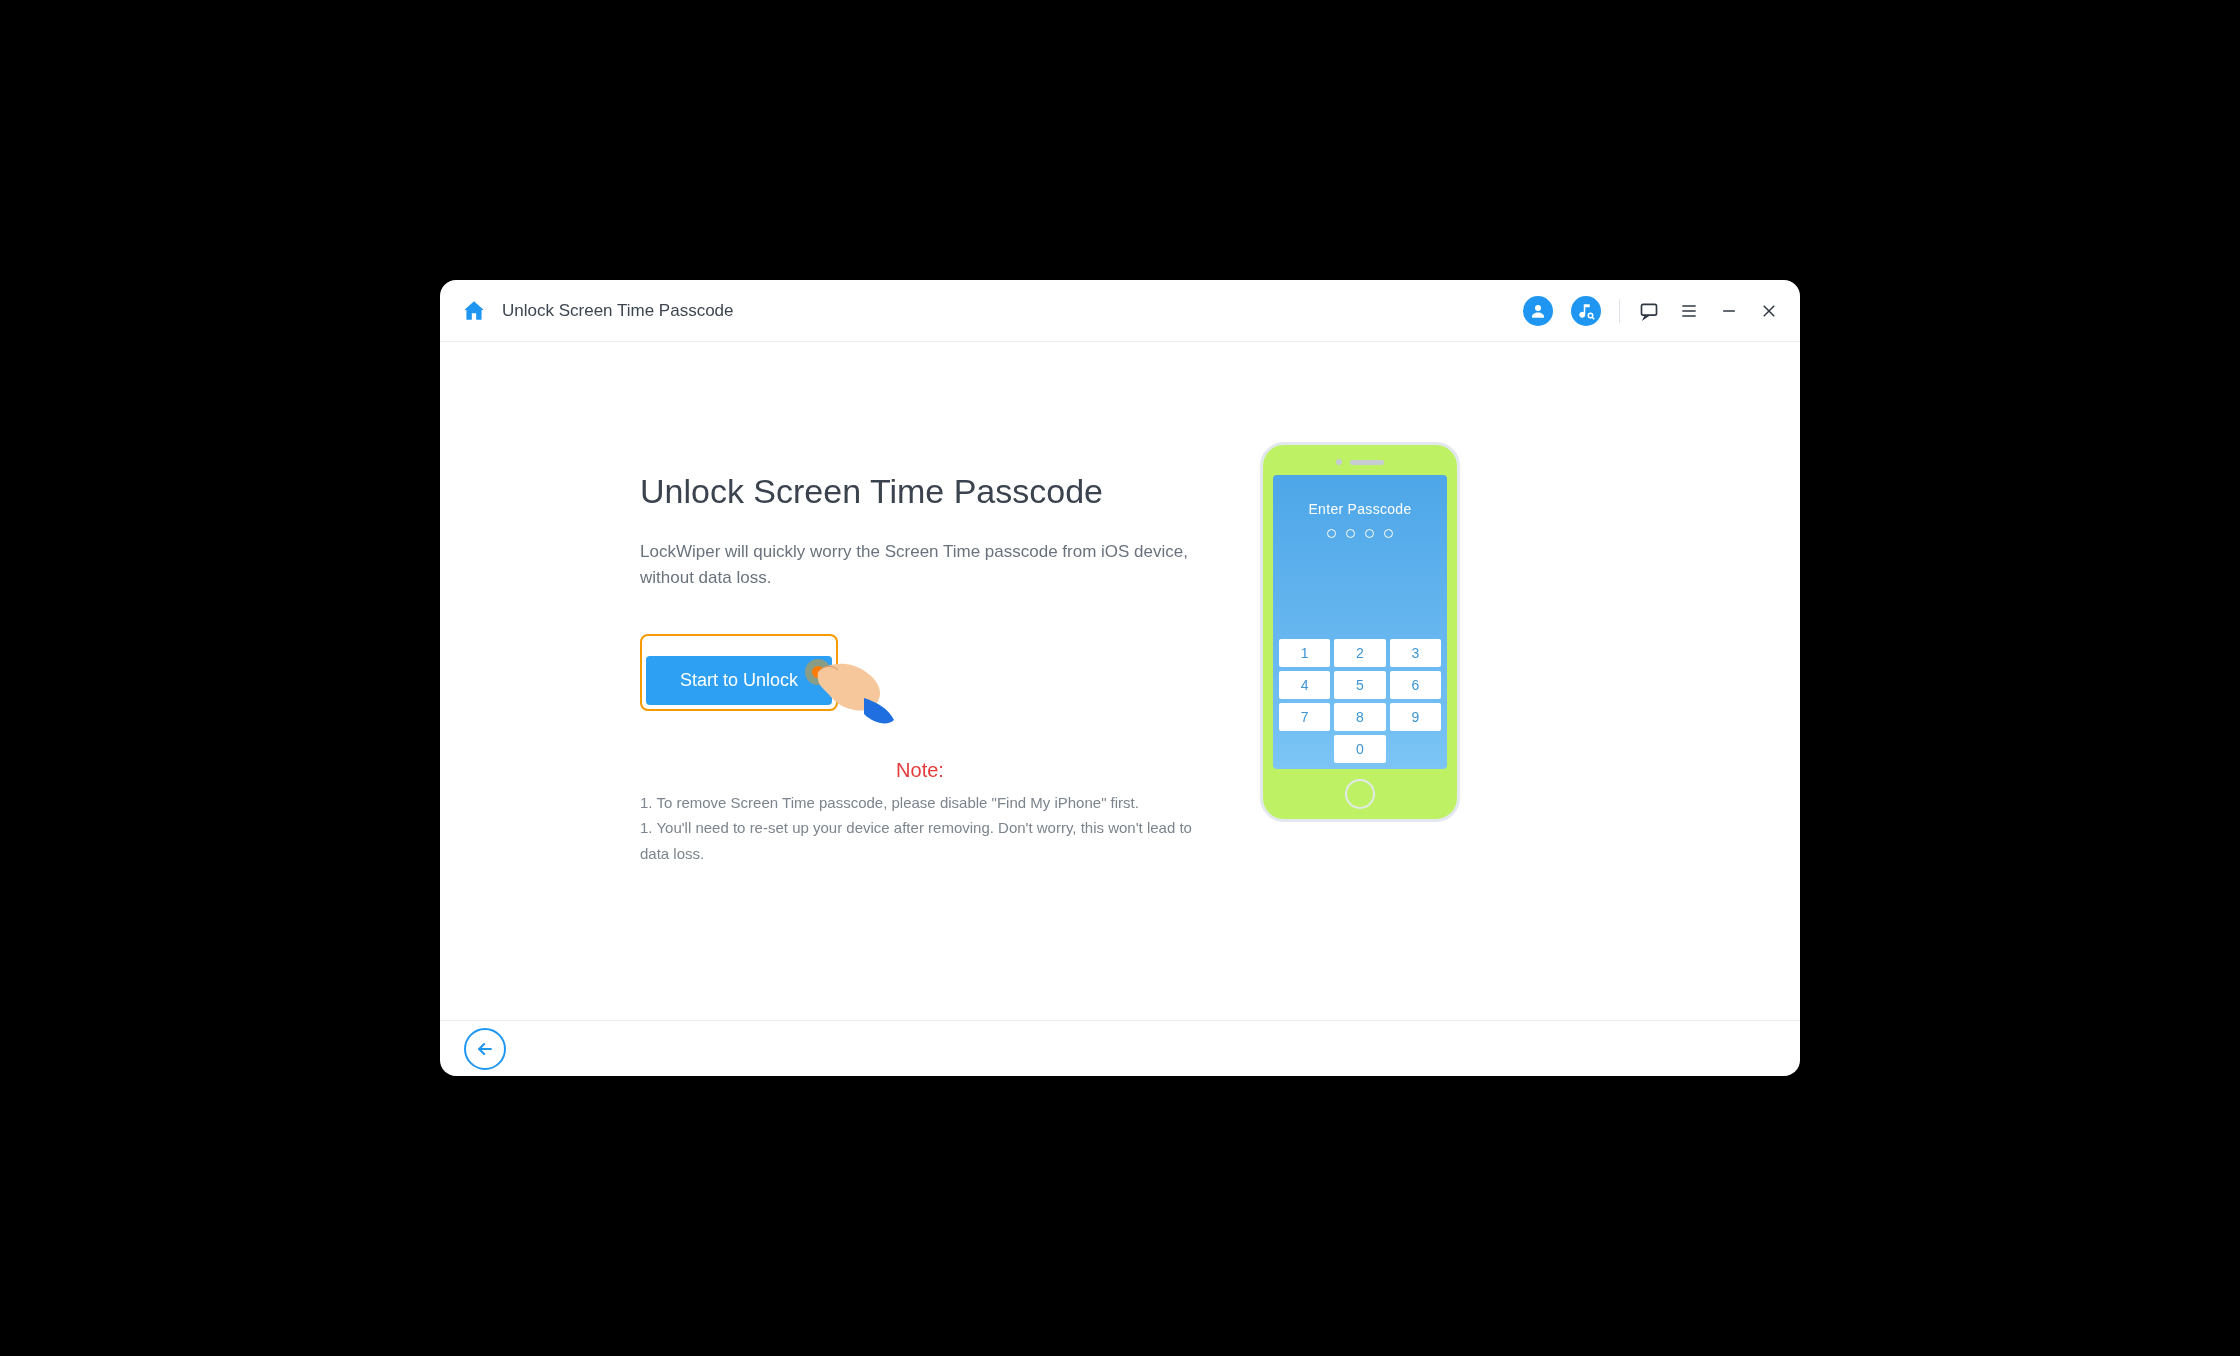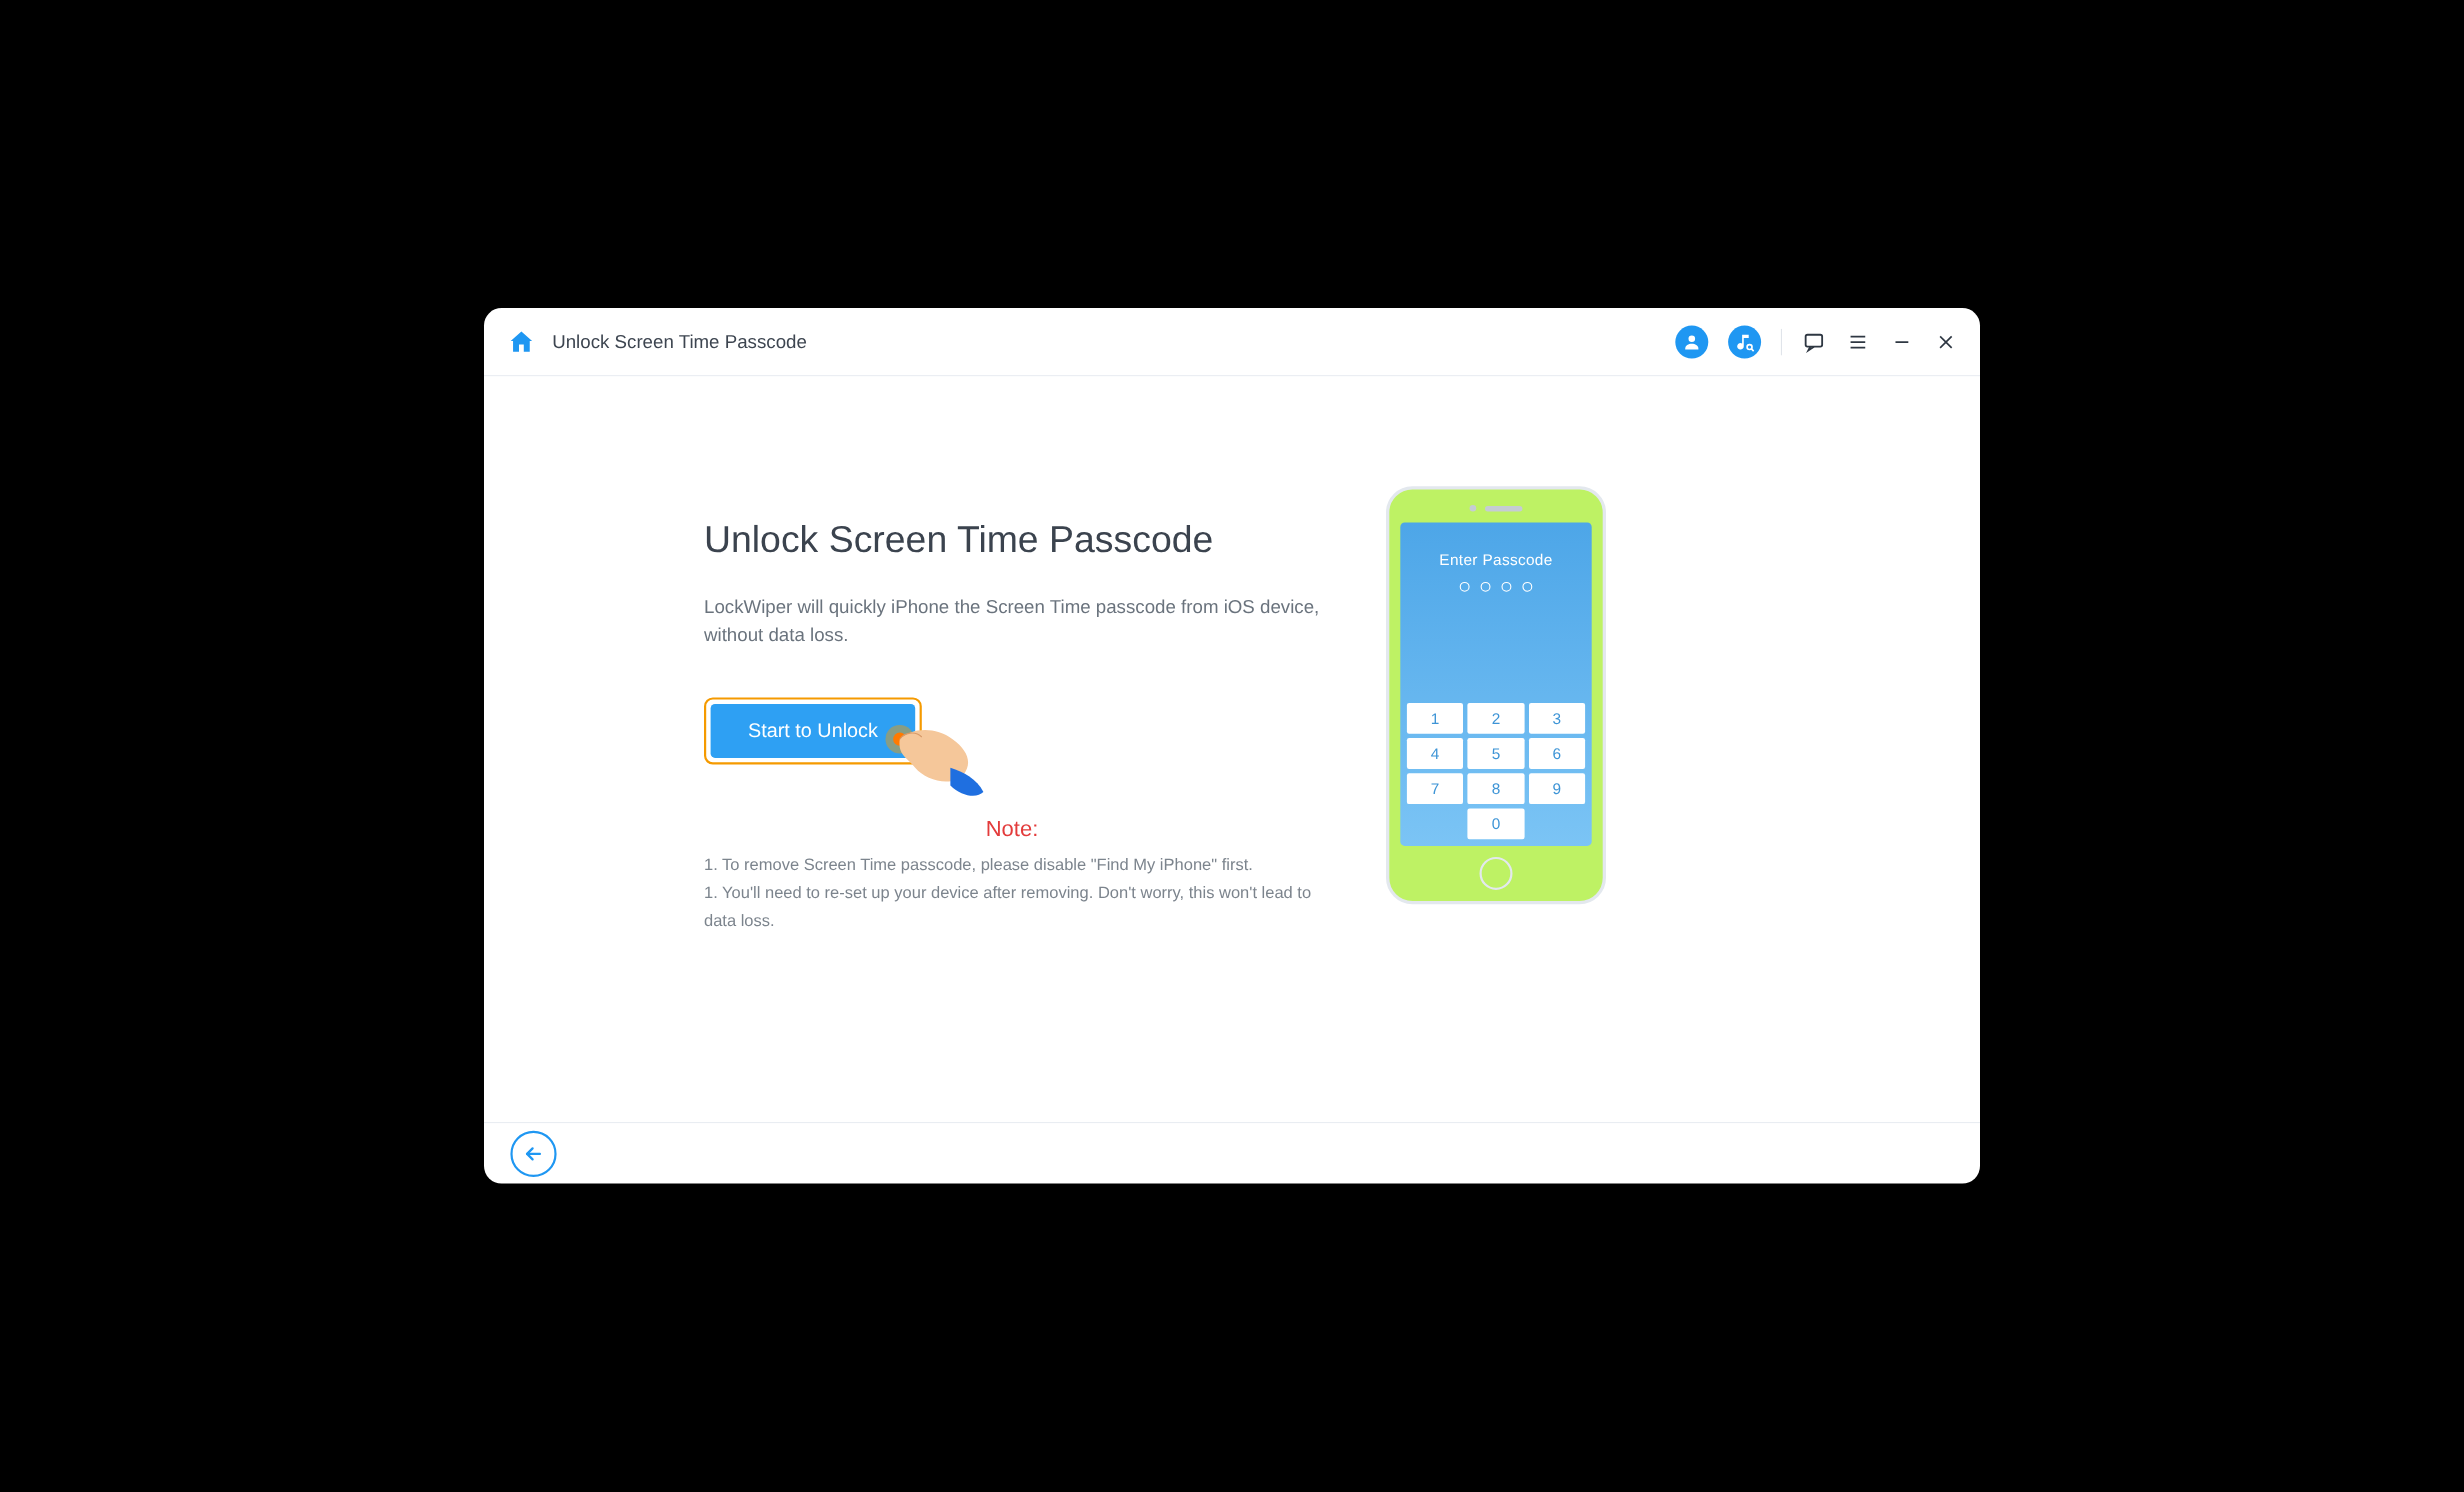--- a/index.html
+++ b/index.html
@@ -97,20 +97,21 @@
   }
   .start-btn {
     background: #2ea0f3;
     color: #fff;
     border: none;
     border-radius: 4px;
     font-size: 18px;
     padding: 14px 34px;
     cursor: pointer;
     font-weight: 400;
+    margin-top: 16px;
   }
   .pointer-hand {
     position: absolute;
     left: 150px;
     top: 6px;
     width: 110px;
     height: 90px;
     pointer-events: none;
   }
   .note-heading {
@@ -260,21 +261,21 @@
             <line x1="5" y1="5" x2="19" y2="19"></line>
             <line x1="19" y1="5" x2="5" y2="19"></line>
           </svg>
       </span>
     </div>
   </div>
 
   <div class="content">
     <div class="left-col">
       <h1 class="page-heading">Unlock Screen Time Passcode</h1>
-      <p class="page-desc">LockWiper will quickly iPhone the Screen Time passcode from iOS device, without data loss.</p>
+      <p class="page-desc">LockWiper will quickly worry the Screen Time passcode from iOS device, without data loss.</p>
 
       <div class="start-wrap">
         <button class="start-btn">Start to Unlock</button>
         <span class="pointer-hand">
           <svg width="110" height="90" viewBox="0 0 110 90">
             <ellipse cx="26" cy="30" rx="13" ry="13" fill="#f59a00" opacity="0.45"></ellipse>
             <ellipse cx="26" cy="30" rx="6" ry="6" fill="#ff7a00"></ellipse>
             <path d="M26 30 C36 20 58 18 74 30 C88 40 92 52 84 62 C74 74 50 68 40 56 C32 46 24 44 26 30 Z" fill="#f5c79a"></path>
             <path d="M26 30 C30 24 40 22 46 28" fill="none" stroke="#d79a6a" stroke-width="1"></path>
             <path d="M72 56 C84 60 96 66 102 78 C96 84 82 82 72 72 Z" fill="#1f6fe0"></path>

